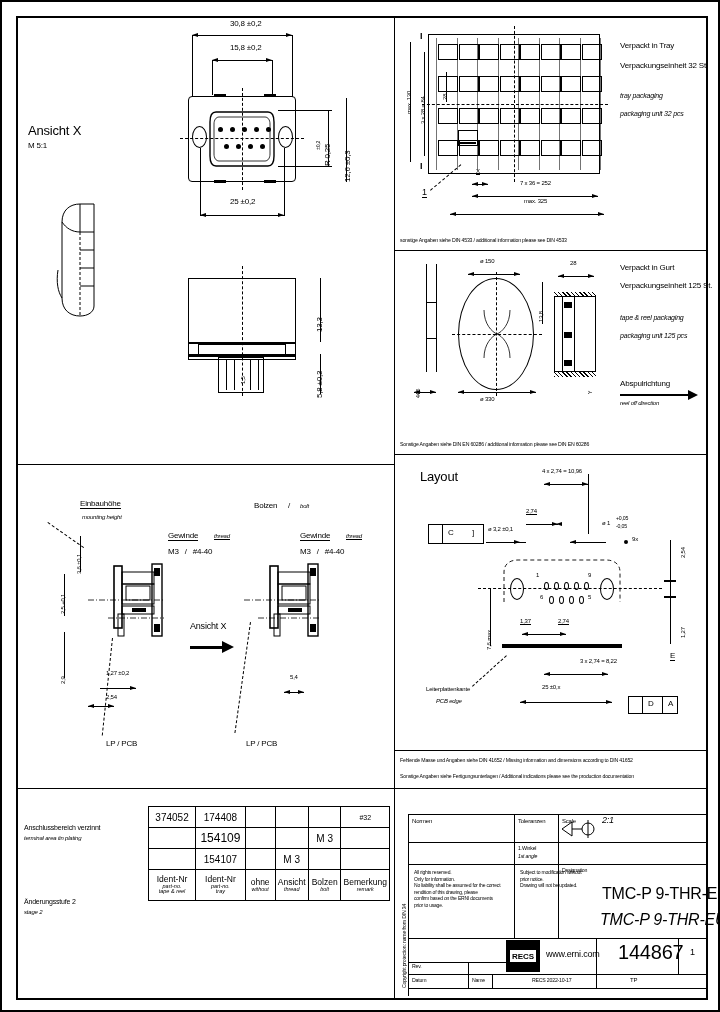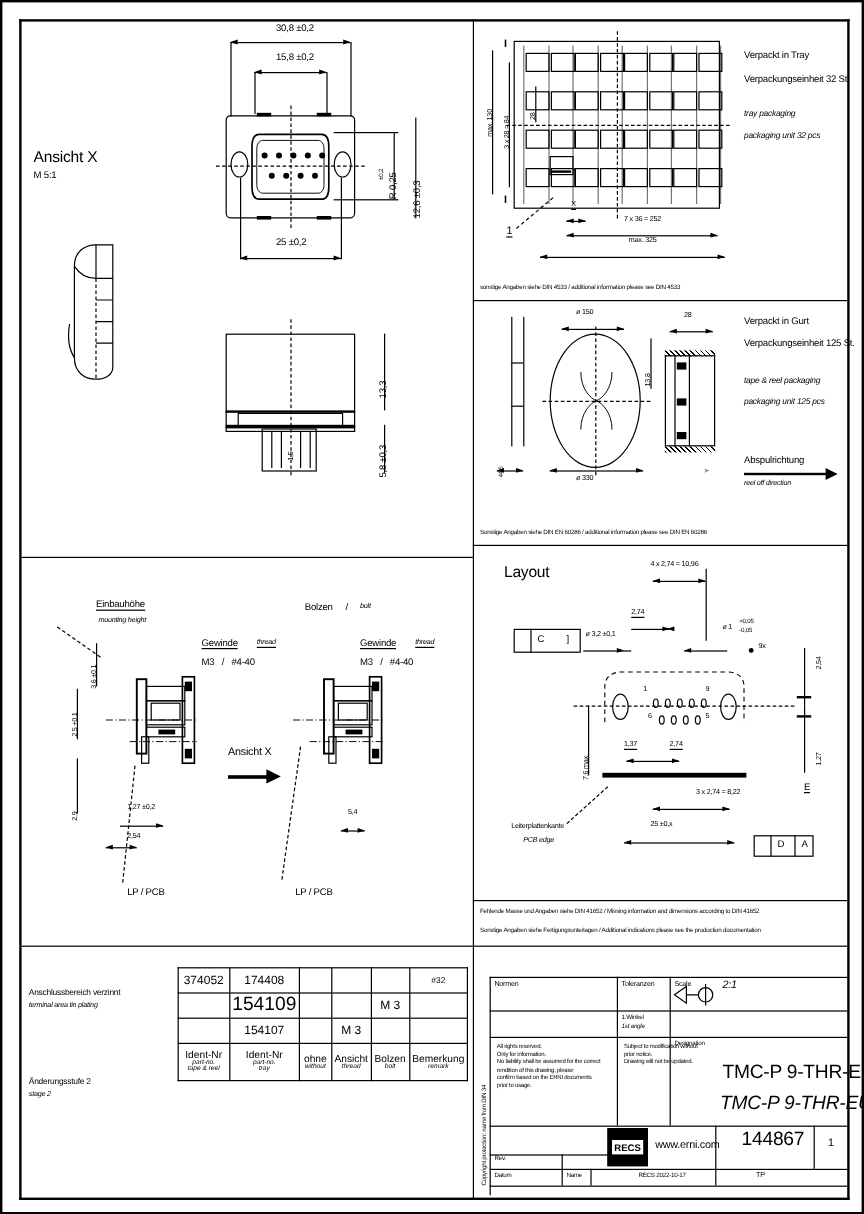--- a/index.html
+++ b/index.html
@@ -468,21 +468,21 @@
         <tr>
           <td style="height: 20px; width: 22%; font-size: 10px;">374052</td>
           <td style="height: 20px; width: 22%; font-size: 10px;">174408</td>
           <td style="height: 20px; width: 14%; font-size: 10px;"></td>
           <td style="height: 20px; width: 14%; font-size: 10px;"></td>
           <td style="height: 20px; width: 14%; font-size: 10px;"></td>
           <td style="height: 20px; width: 14%; font-size: 7px;">#32</td>
         </tr>
         <tr>
           <td style="height: 20px; width: 22%; font-size: 10px;"></td>
-          <td style="height: 20px; width: 22%; font-size: 16px; margin-top: 42px;">154109</td>
+          <td style="height: 20px; width: 22%; font-size: 12px; margin-top: 42px;">154109</td>
           <td style="height: 20px; width: 14%; font-size: 10px;"></td>
           <td style="height: 20px; width: 14%; font-size: 10px;"></td>
           <td style="height: 20px; width: 14%; font-size: 10px;">M 3</td>
           <td style="height: 20px; width: 14%; font-size: 7px;"></td>
         </tr>
         <tr>
           <td style="height: 20px; width: 22%; font-size: 10px;"></td>
           <td style="height: 20px; width: 22%; font-size: 10px;">154107</td>
           <td style="height: 20px; width: 14%; font-size: 10px;"></td>
           <td style="height: 20px; width: 14%; font-size: 10px;">M 3</td>
@@ -576,21 +576,21 @@
       <div class="t" style="left: 518px; top: 868px; font-size: 5px;">Subject to modification without</div>
       <div class="t" style="left: 518px; top: 874.6px; font-size: 5px;">prior notice.</div>
       <div class="t" style="left: 518px; top: 881.2px; font-size: 5px;">Drawing will not be updated.</div>
     </div>
 
   <div class="fill" style="left:504px;top:938px;width:34px;height:32px;"></div>
   <div style="position:absolute;left:508px;top:948px;width:26px;height:12px;background:#fff;display:flex;align-items:center;justify-content:center;font-size:8px;font-weight:bold;font-family:'Liberation Sans',sans-serif;">
       <span>RECS</span>
     </div>
   <div class="t s9" style="left:544px;top:948px;text-align:center;">www.erni.com</div>
-  <div class="t" style="left:616px;top:940px;font-size:16px;">144867</div>
+  <div class="t" style="left:616px;top:940px;font-size:20px;">144867</div>
   <div class="t s9" style="left:688px;top:946px;">1</div>
   <div class="t s5" style="left:410px;top:976px;">Datum</div>
   <div class="t s5" style="left:470px;top:976px;">Name</div>
   <div class="t s5" style="left:410px;top:962px;">Rev.</div>
   <div class="t s5" style="left:470px;top:962px;"></div>
   <div class="t s5" style="left:530px;top:976px;">RECS 2022-10-17</div>
   <div class="t s6" style="left:628px;top:975px;">TP</div>
 
 </div>
 

